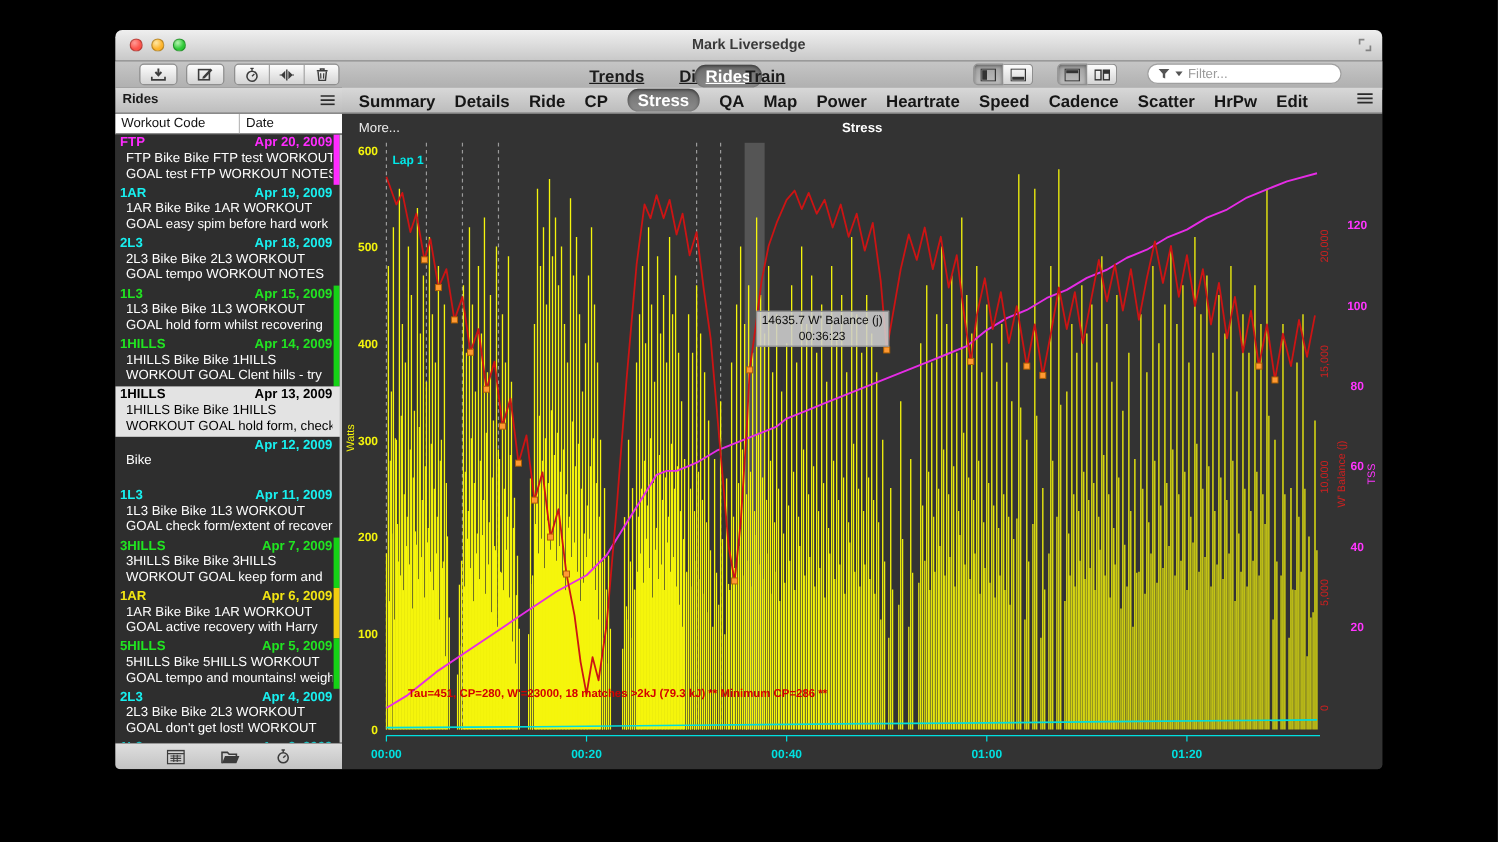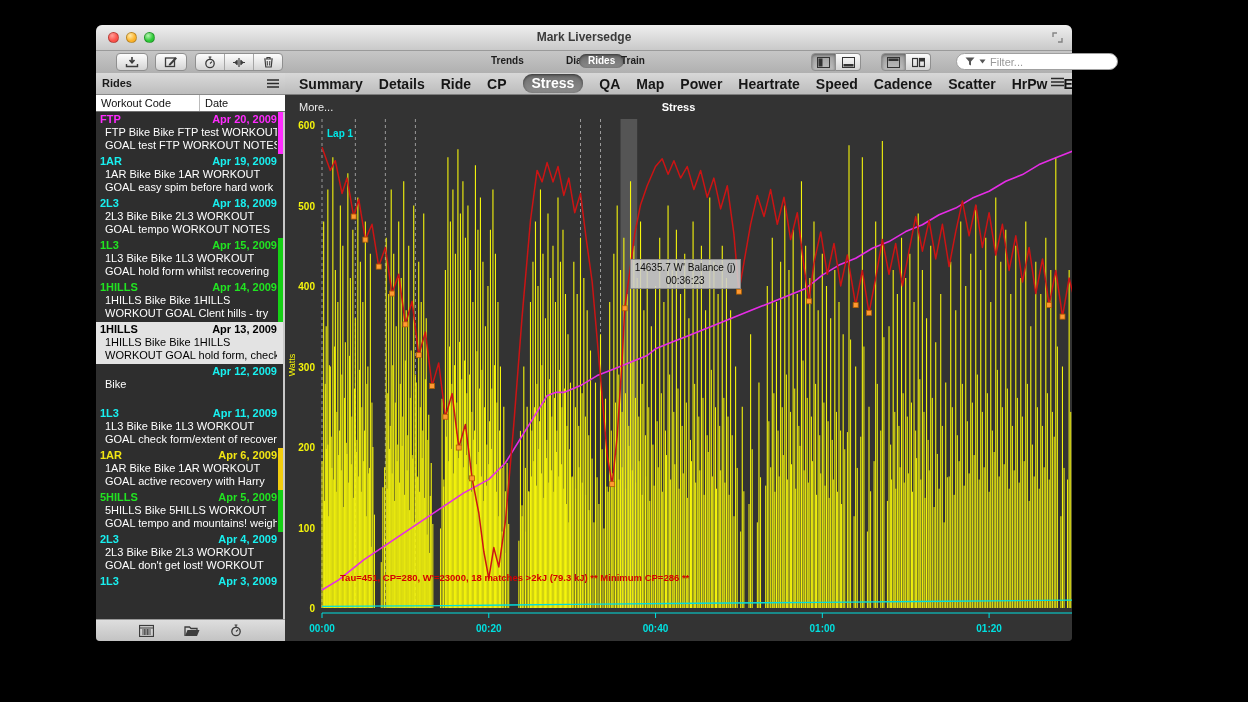--- a/index.html
+++ b/index.html
@@ -1,37 +1,37 @@
 <!DOCTYPE html>
 <html><head>
 <meta charset="utf-8">
 <style>
   html,body{margin:0;padding:0;}
   body{width:1248px;height:702px;background:#000;position:relative;overflow:hidden;
        font-family:"Liberation Sans",sans-serif;-webkit-font-smoothing:antialiased;}
-  .window{position:absolute;left:96px;top:25px;width:976px;height:616px;background:#2e2e2e;
+  .window{position:absolute;left:96px;top:25px;width:1056px;height:616px;background:#2e2e2e;
           border-radius:6px 6px 4px 4px;box-shadow:0 12px 40px rgba(0,0,0,.7);}
   
   .titlebar{height:25px;background:linear-gradient(#efefef,#c9c9c9);border-radius:6px 6px 0 0;
             border-bottom:1px solid #9a9a9a;position:relative;}
   .tl{position:absolute;top:7px;width:11px;height:11px;border-radius:50%;border:1px solid rgba(0,0,0,.25);box-sizing:border-box;}
   .tl.red{left:12px;background:radial-gradient(circle at 35% 30%,#ff9d97,#fc5149 60%);}
   .tl.yellow{left:30px;background:radial-gradient(circle at 35% 30%,#ffe9a8,#fdb32a 60%);}
   .tl.green{left:48px;background:radial-gradient(circle at 35% 30%,#b6f4b0,#2bc935 60%);}
   .title{text-align:center;font-size:12px;font-weight:bold;color:#3a3a3a;line-height:25px;}
   .resize-glyph{position:absolute;right:8px;top:6px;width:13px;height:13px;opacity:.65;}
   
   .toolbar{height:23px;background:linear-gradient(#c6c6c6,#afafaf);border-bottom:1px solid #828282;position:relative;}
   .tbtn{position:absolute;top:2px;height:18px;background:linear-gradient(#fdfdfd,#d4d4d4);
         border:1px solid #8f8f8f;border-radius:4px;display:flex;align-items:center;justify-content:center;box-sizing:border-box;}
   .tgroup{position:absolute;top:2px;height:18px;background:linear-gradient(#fdfdfd,#d4d4d4);
         border:1px solid #8f8f8f;border-radius:4px;display:flex;align-items:center;box-sizing:border-box;}
   .tgroup .seg{width:28px;height:100%;display:flex;align-items:center;justify-content:center;}
   .tgroup .seg + .seg{border-left:1px solid #a5a5a5;}
-  .navitem{position:absolute;top:4px;font-size:10px;font-weight:bold;color:#1d1d1d;cursor:default;}
+  .navitem{position:absolute;top:4px;font-size:14px;font-weight:bold;color:#1d1d1d;cursor:default;text-decoration:underline;}
   .navitem.active{top:3px;background:linear-gradient(#6b6b6b,#8a8a8a);color:#fff;border-radius:9px;
                   padding:1px 9px 2px;box-shadow:inset 0 1px 3px rgba(0,0,0,.55);}
   .viewpair{display:flex;}
   .vbtn{width:25px;height:18px;display:flex;align-items:center;justify-content:center;
         background:linear-gradient(#fdfdfd,#d4d4d4);border:1px solid #8f8f8f;box-sizing:border-box;}
   .vbtn:first-child{border-radius:4px 0 0 4px;}
   .vbtn:last-child{border-radius:0 4px 4px 0;border-left:none;}
   .vbtn.pressed{background:linear-gradient(#9f9f9f,#bdbdbd);box-shadow:inset 0 1px 3px rgba(0,0,0,.4);}
   .filter{position:absolute;top:2px;height:17px;background:#fff;border:1px solid #a0a0a0;border-radius:9px;
           display:flex;align-items:center;padding:0 8px;gap:4px;font-size:11px;color:#9a9a9a;box-sizing:border-box;}
@@ -247,20 +247,29 @@
             <div class="detail">Bike</div>
             <div class="detail"></div>
           </div>
           <div class="ride">
             <div class="r1">
               <span style="color: rgb(24, 240, 240);">1L3</span>
               <span style="color: rgb(24, 240, 240);">Apr 11, 2009</span>
             </div>
             <div class="detail">1L3 Bike Bike 1L3 WORKOUT</div>
             <div class="detail">GOAL check form/extent of recovery</div>
+          </div>
+          <div class="ride">
+            <div class="r1">
+              <span style="color: rgb(33, 228, 33);">3HILLS</span>
+              <span style="color: rgb(33, 228, 33);">Apr 7, 2009</span>
+            </div>
+            <div class="detail">3HILLS Bike Bike 3HILLS</div>
+            <div class="detail">WORKOUT GOAL keep form and</div>
+            <div class="bar" style="background: rgb(21, 210, 21);"></div>
           </div>
           <div class="ride">
             <div class="r1">
               <span style="color: rgb(242, 230, 19);">1AR</span>
               <span style="color: rgb(242, 230, 19);">Apr 6, 2009</span>
             </div>
             <div class="detail">1AR Bike Bike 1AR WORKOUT</div>
             <div class="detail">GOAL active recovery with Harry</div>
             <div class="bar" style="background: rgb(242, 205, 15);"></div>
           </div>

